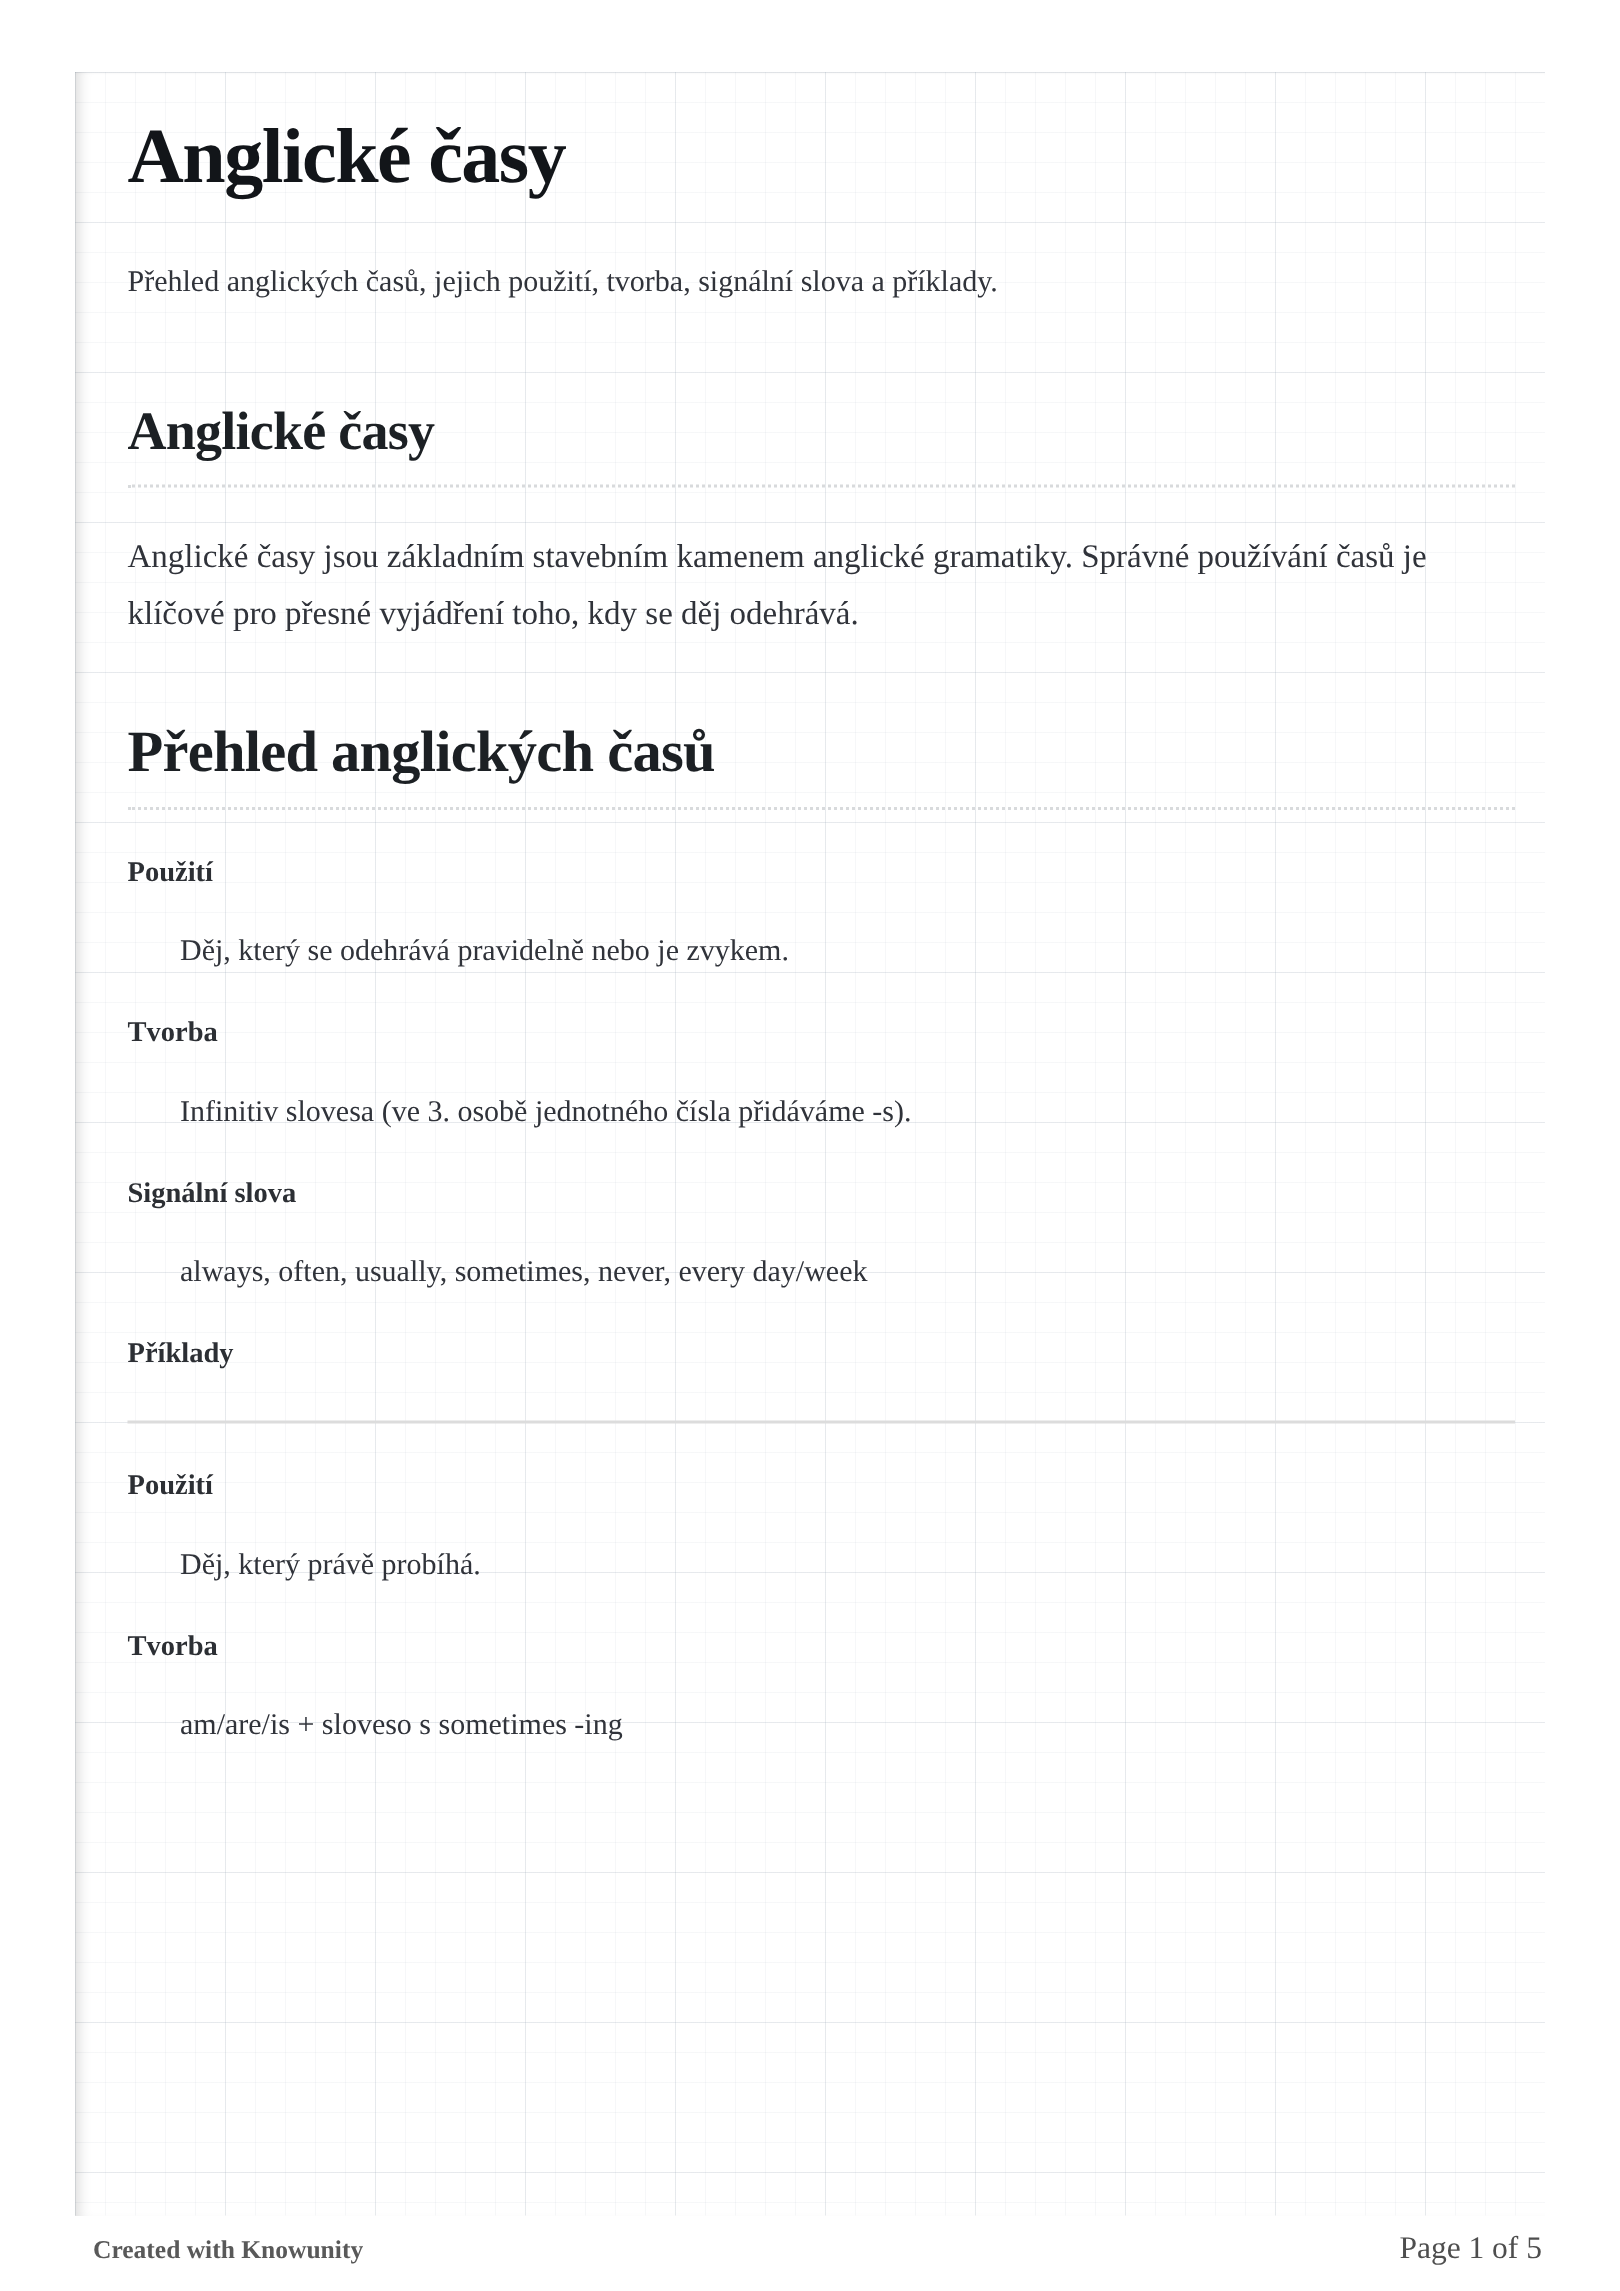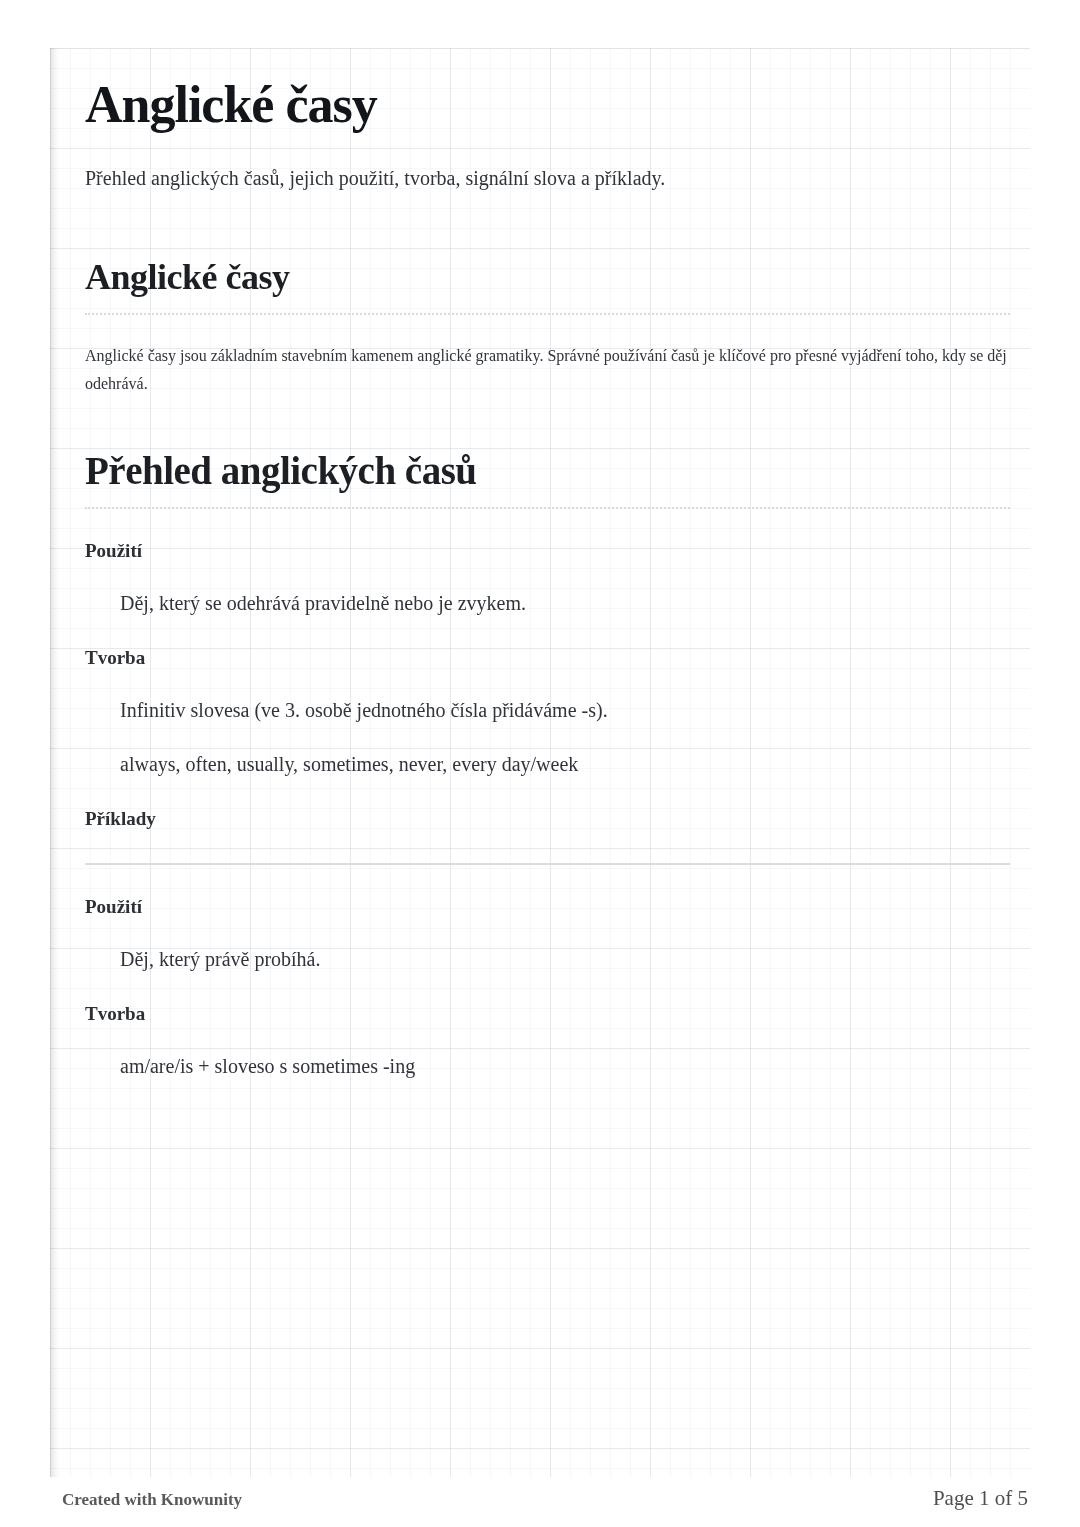--- a/index.html
+++ b/index.html
@@ -40,21 +40,21 @@
   h1, h2, h3, h4, p { margin: 0; }
 
   .doc-title {
     font-size: 52px;
     font-weight: bold;
     letter-spacing: -1px;
     color: #121519;
     line-height: 1.05;
   }
   .intro {
-    margin-top: 30px;
+    margin-top: 40px;
     font-size: 20px;
     color: #30333a;
     line-height: 1.55;
   }
   .h2 {
     font-weight: bold;
     color: #1c2024;
     letter-spacing: -0.5px;
     border-bottom: 2px dotted #d8dadc;
   }
@@ -63,21 +63,21 @@
     font-size: 36px;
     padding-bottom: 15px;
   }
   .h2-b {
     margin-top: 50px;
     font-size: 39px;
     padding-bottom: 14px;
   }
   .lead {
     margin-top: 27px;
-    font-size: 16px;
+    font-size: 22px;
     color: #30333a;
     line-height: 1.75;
   }
   .h3 {
     margin-top: 31px;
     font-size: 29px;
     font-weight: bold;
     letter-spacing: -0.3px;
     color: #43474b;
     line-height: 1.25;
@@ -141,20 +141,21 @@
       <h2 class="h2 h2-b">Přehled anglických časů</h2>
 
       <section>
 
         <h4 class="block-label">Použití</h4>
         <p class="block-text">Děj, který se odehrává pravidelně nebo je zvykem.</p>
 
         <h4 class="block-label">Tvorba</h4>
         <p class="block-text">Infinitiv slovesa (ve 3. osobě jednotného čísla přidáváme -s).</p>
 
+        <h4 class="block-label">Signální slova</h4>
         <p class="block-text">always, often, usually, sometimes, never, every day/week</p>
 
         <h4 class="block-label">Příklady</h4>
       </section>
 
       <hr class="section-divider">
 
       <section>
 
         <h4 class="block-label">Použití</h4>

